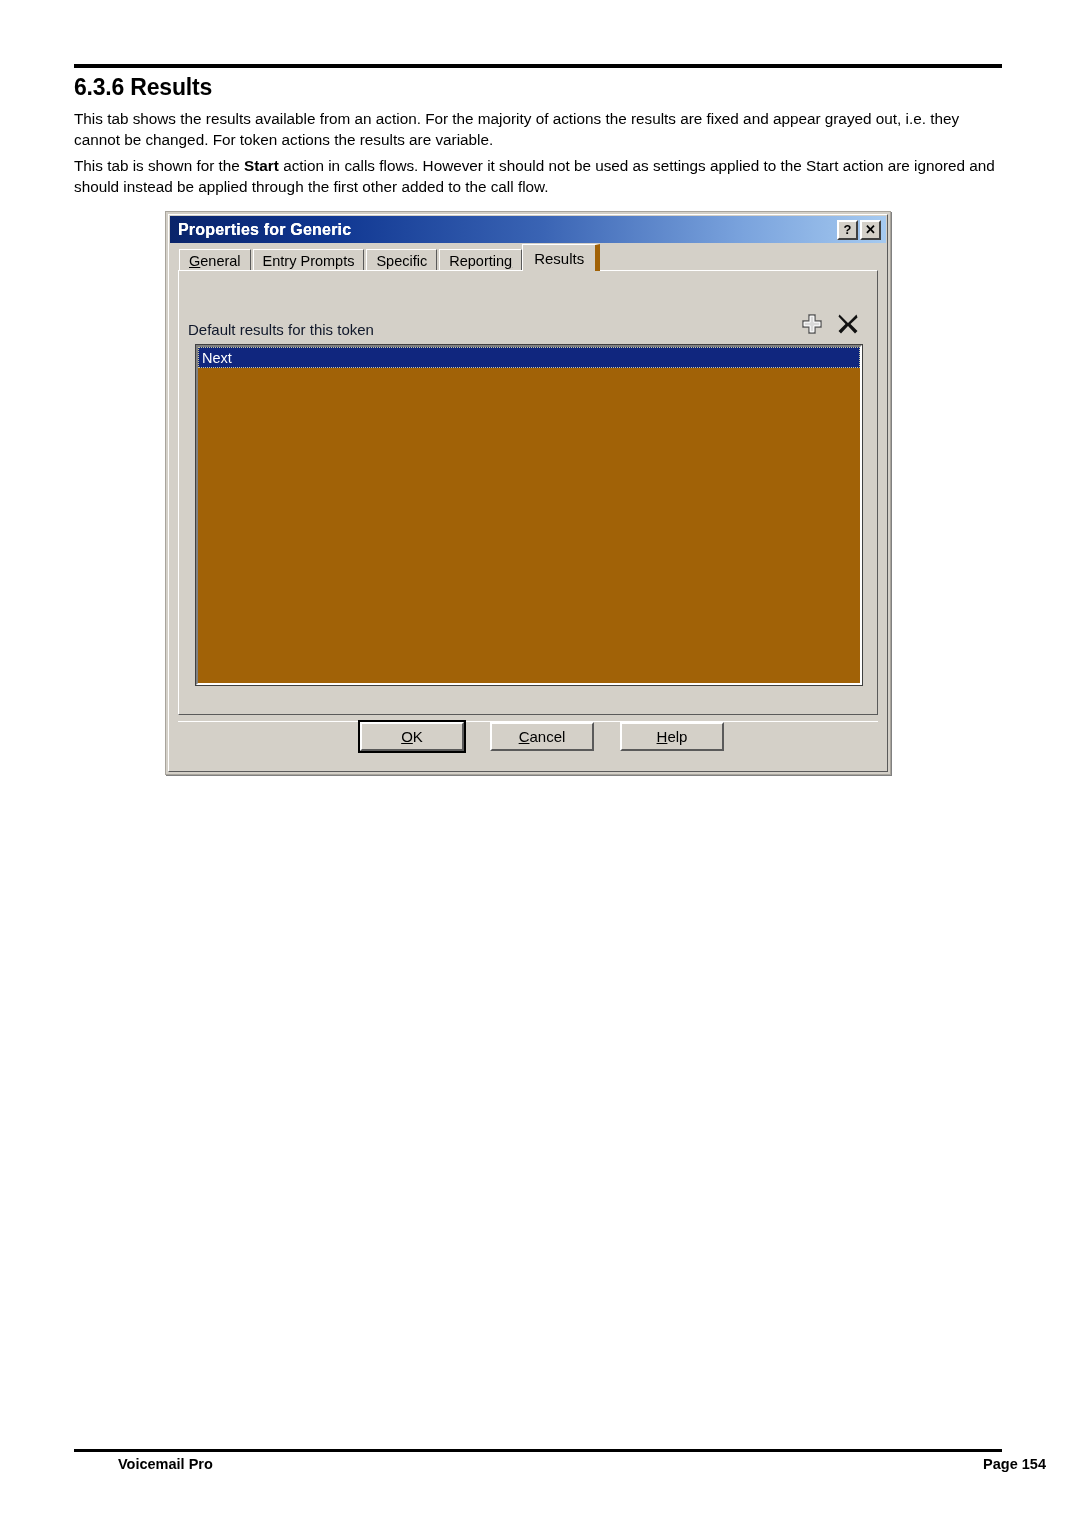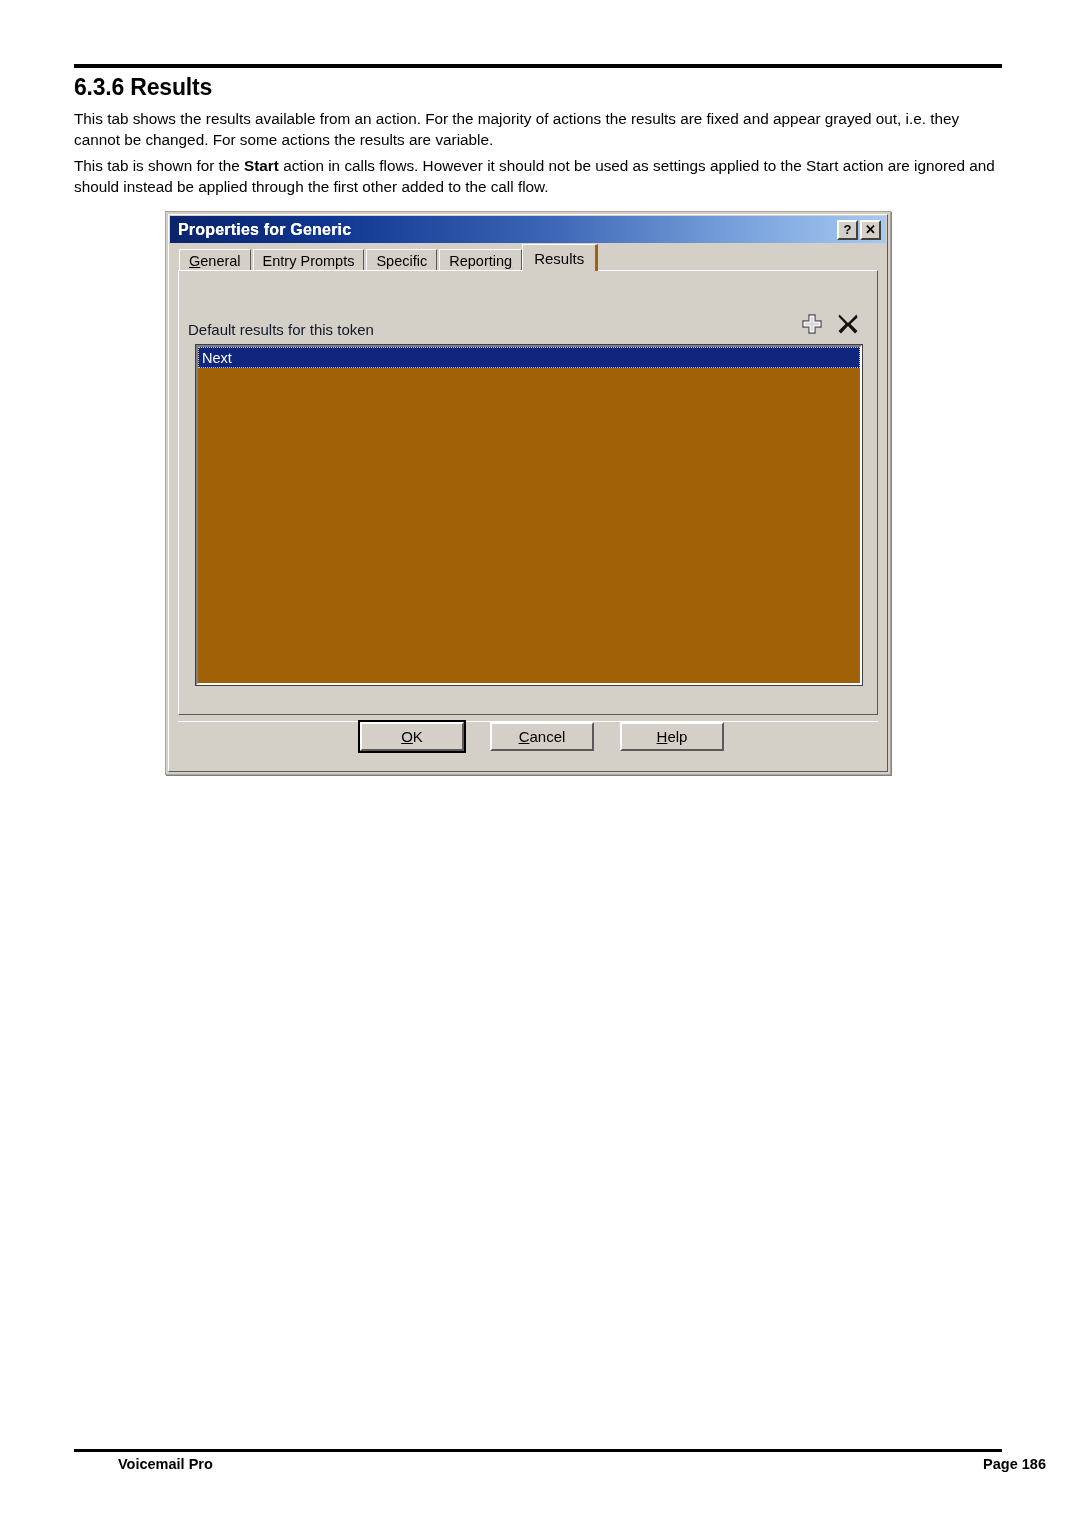--- a/index.html
+++ b/index.html
@@ -160,21 +160,21 @@
   }
   .tab.active {
     height: 27px;
     background: #d4d0c8;
     z-index: 5;
     margin-left: -2px;
     margin-right: 2px;
     padding: 0 11px;
     border-left: 1px solid #ffffff;
     border-top: 1px solid #ffffff;
-    border-right: 3px solid #a16207;
+    border-right: 5px solid #a16207;
     font-size: 15px;
   }
   .tab u { text-decoration: underline; }
 
   
   .tabpage {
     position: absolute;
     left: 9px;
     top: 55px;
     width: 700px;
@@ -306,21 +306,21 @@
   }
 </style>
 </head>
 <body>
 
 <div class="page">
 
   <div class="heading-rule"></div>
   <div class="heading-title">6.3.6 Results</div>
 
-  <div class="para para-1">This tab shows the results available from an action. For the majority of actions the results are fixed and appear grayed out, i.e. they cannot be changed. For some actions the results are variable.</div>
+  <div class="para para-1">This tab shows the results available from an action. For the majority of actions the results are fixed and appear grayed out, i.e. they cannot be changed. For token actions the results are variable.</div>
 
   <div class="para para-2"><span>This tab is shown for the </span><b>Start</b><span> action in calls flows. However it should not be used as settings applied to the Start action are ignored and should instead be applied through the first other added to the call flow.</span></div>
 
   <div class="dialog">
     <div class="dlg-inner">
 
       <div class="titlebar">
         <div class="titlebar-text">Properties for Generic</div>
         <div class="titlebar-buttons">
           <div class="tb-btn">?</div>
@@ -387,17 +387,17 @@
           </div>
       </div>
 
     </div>
   </div>
 
   <div class="footer-rule"></div>
   <div class="footer">
     <div class="footer-row">
       <span>Voicemail Pro</span>
-      <span>Page 186</span>
+      <span>Page 154</span>
     </div>
   </div>
 
 </div>
 
 </body></html>

